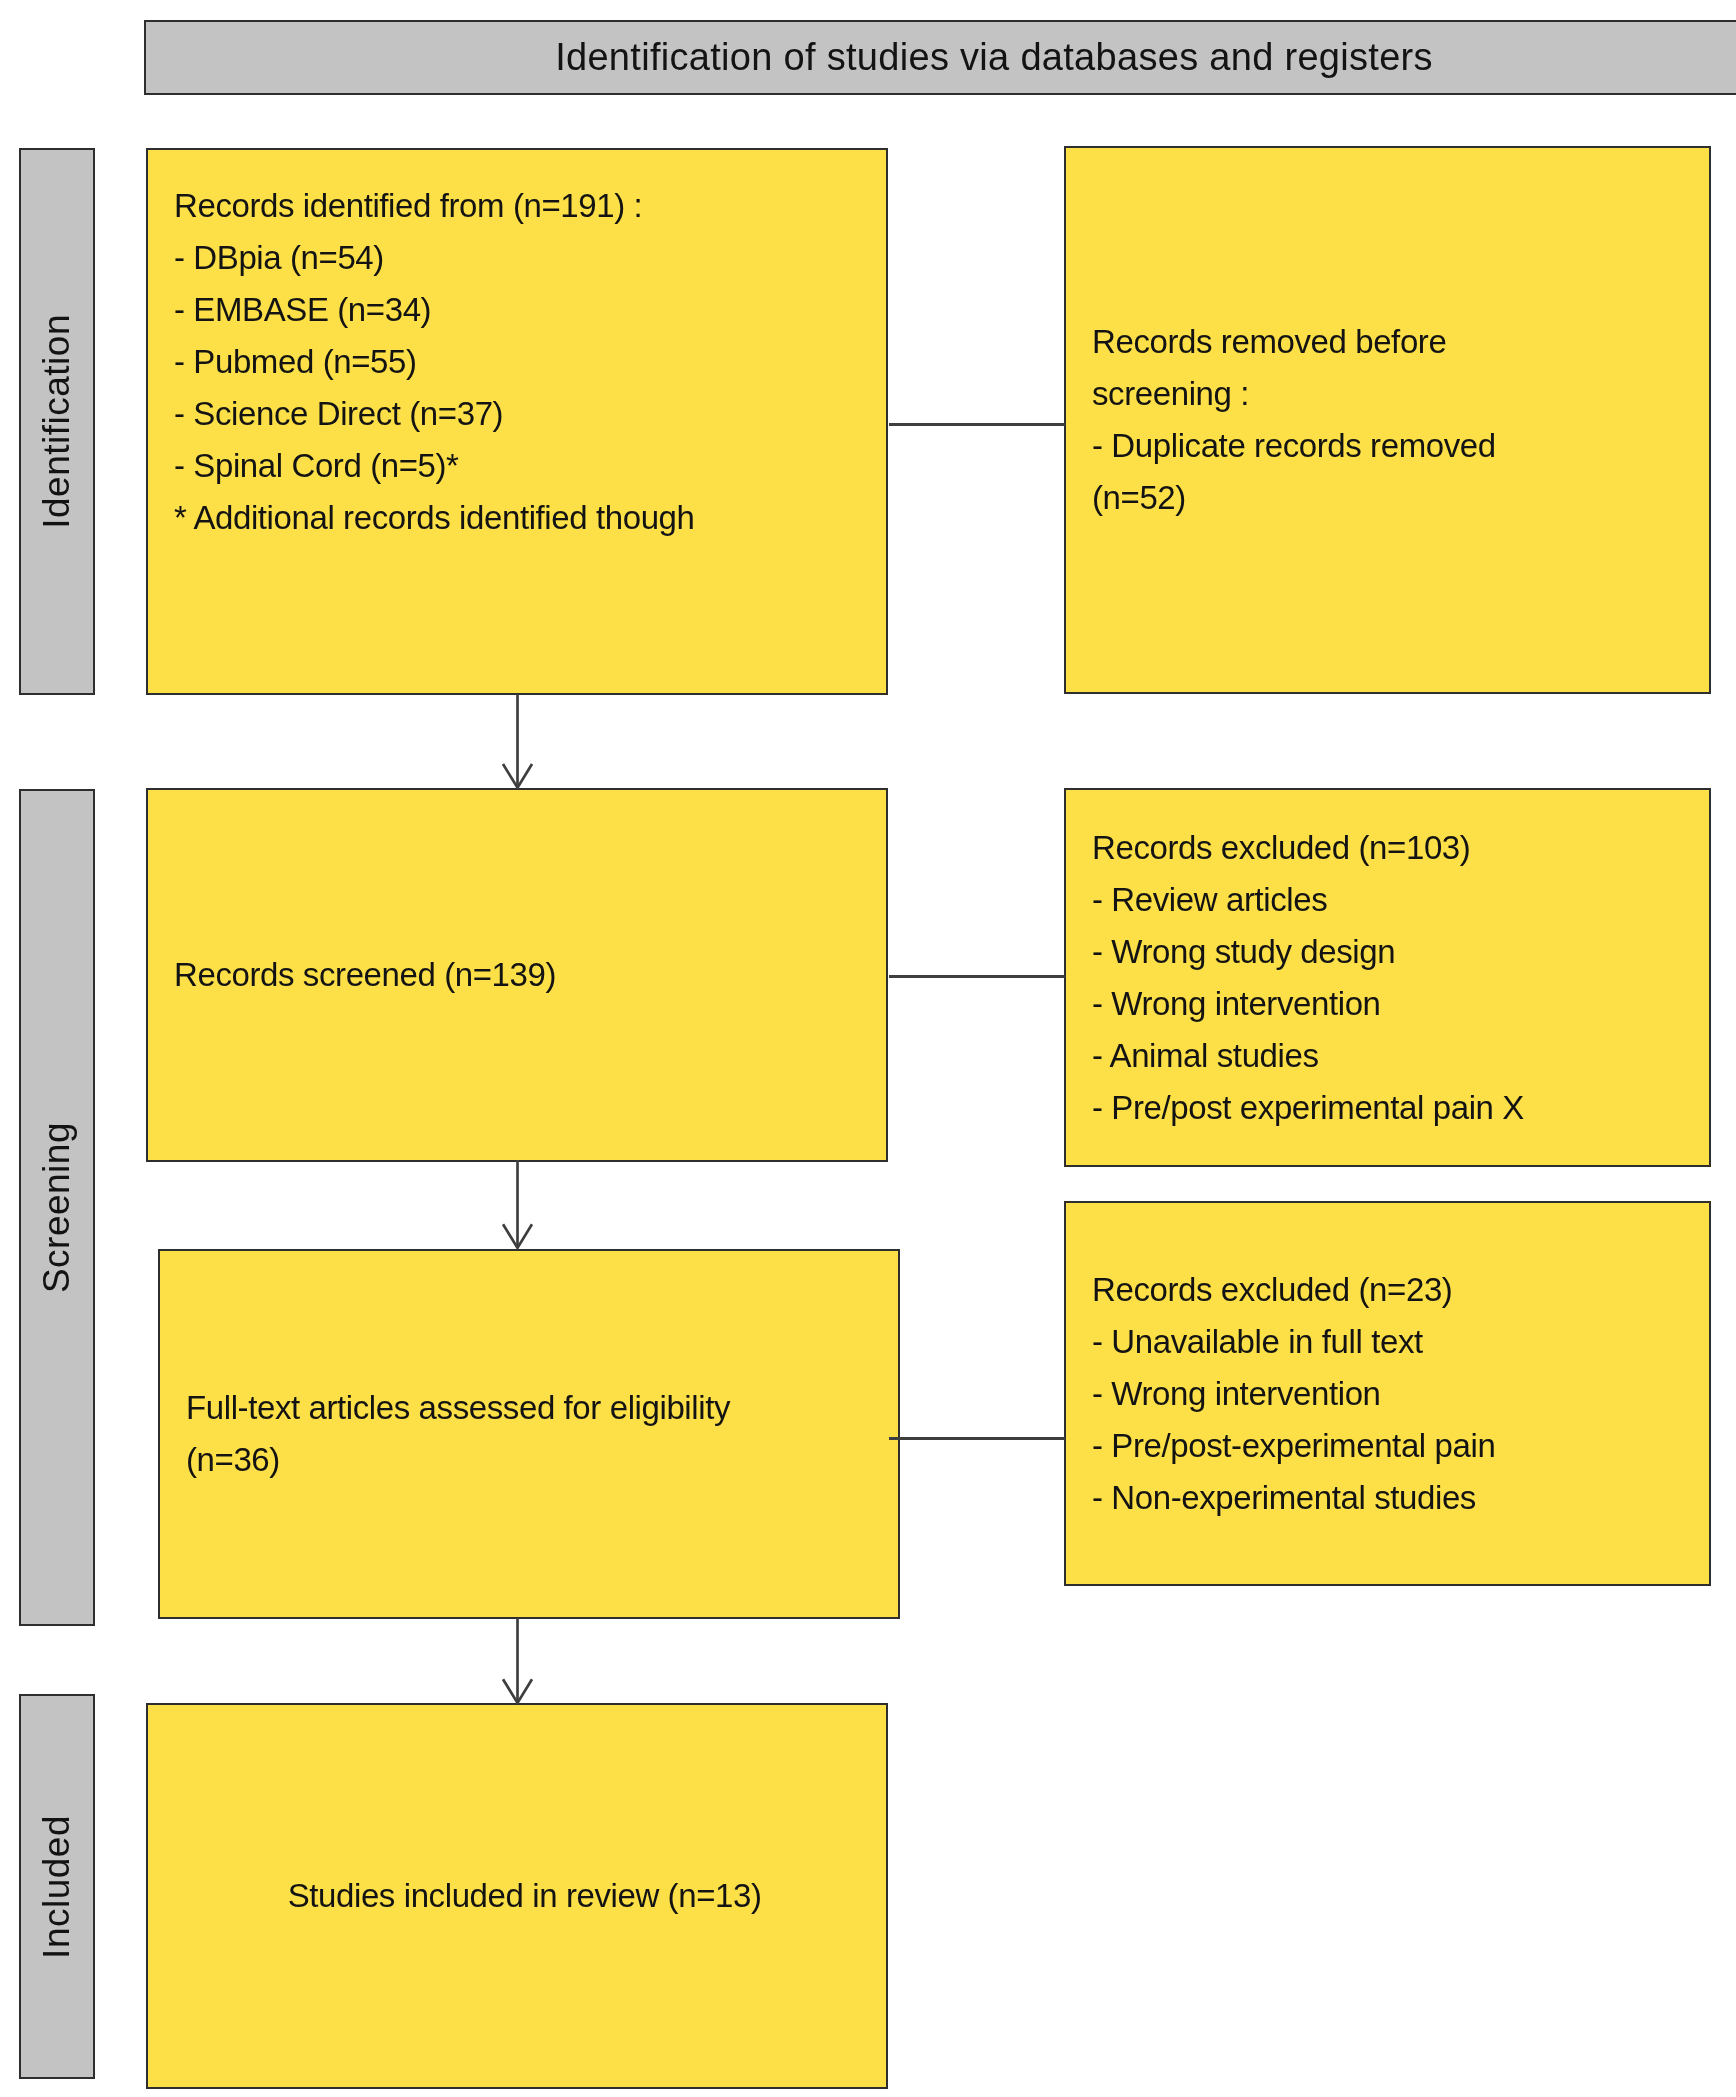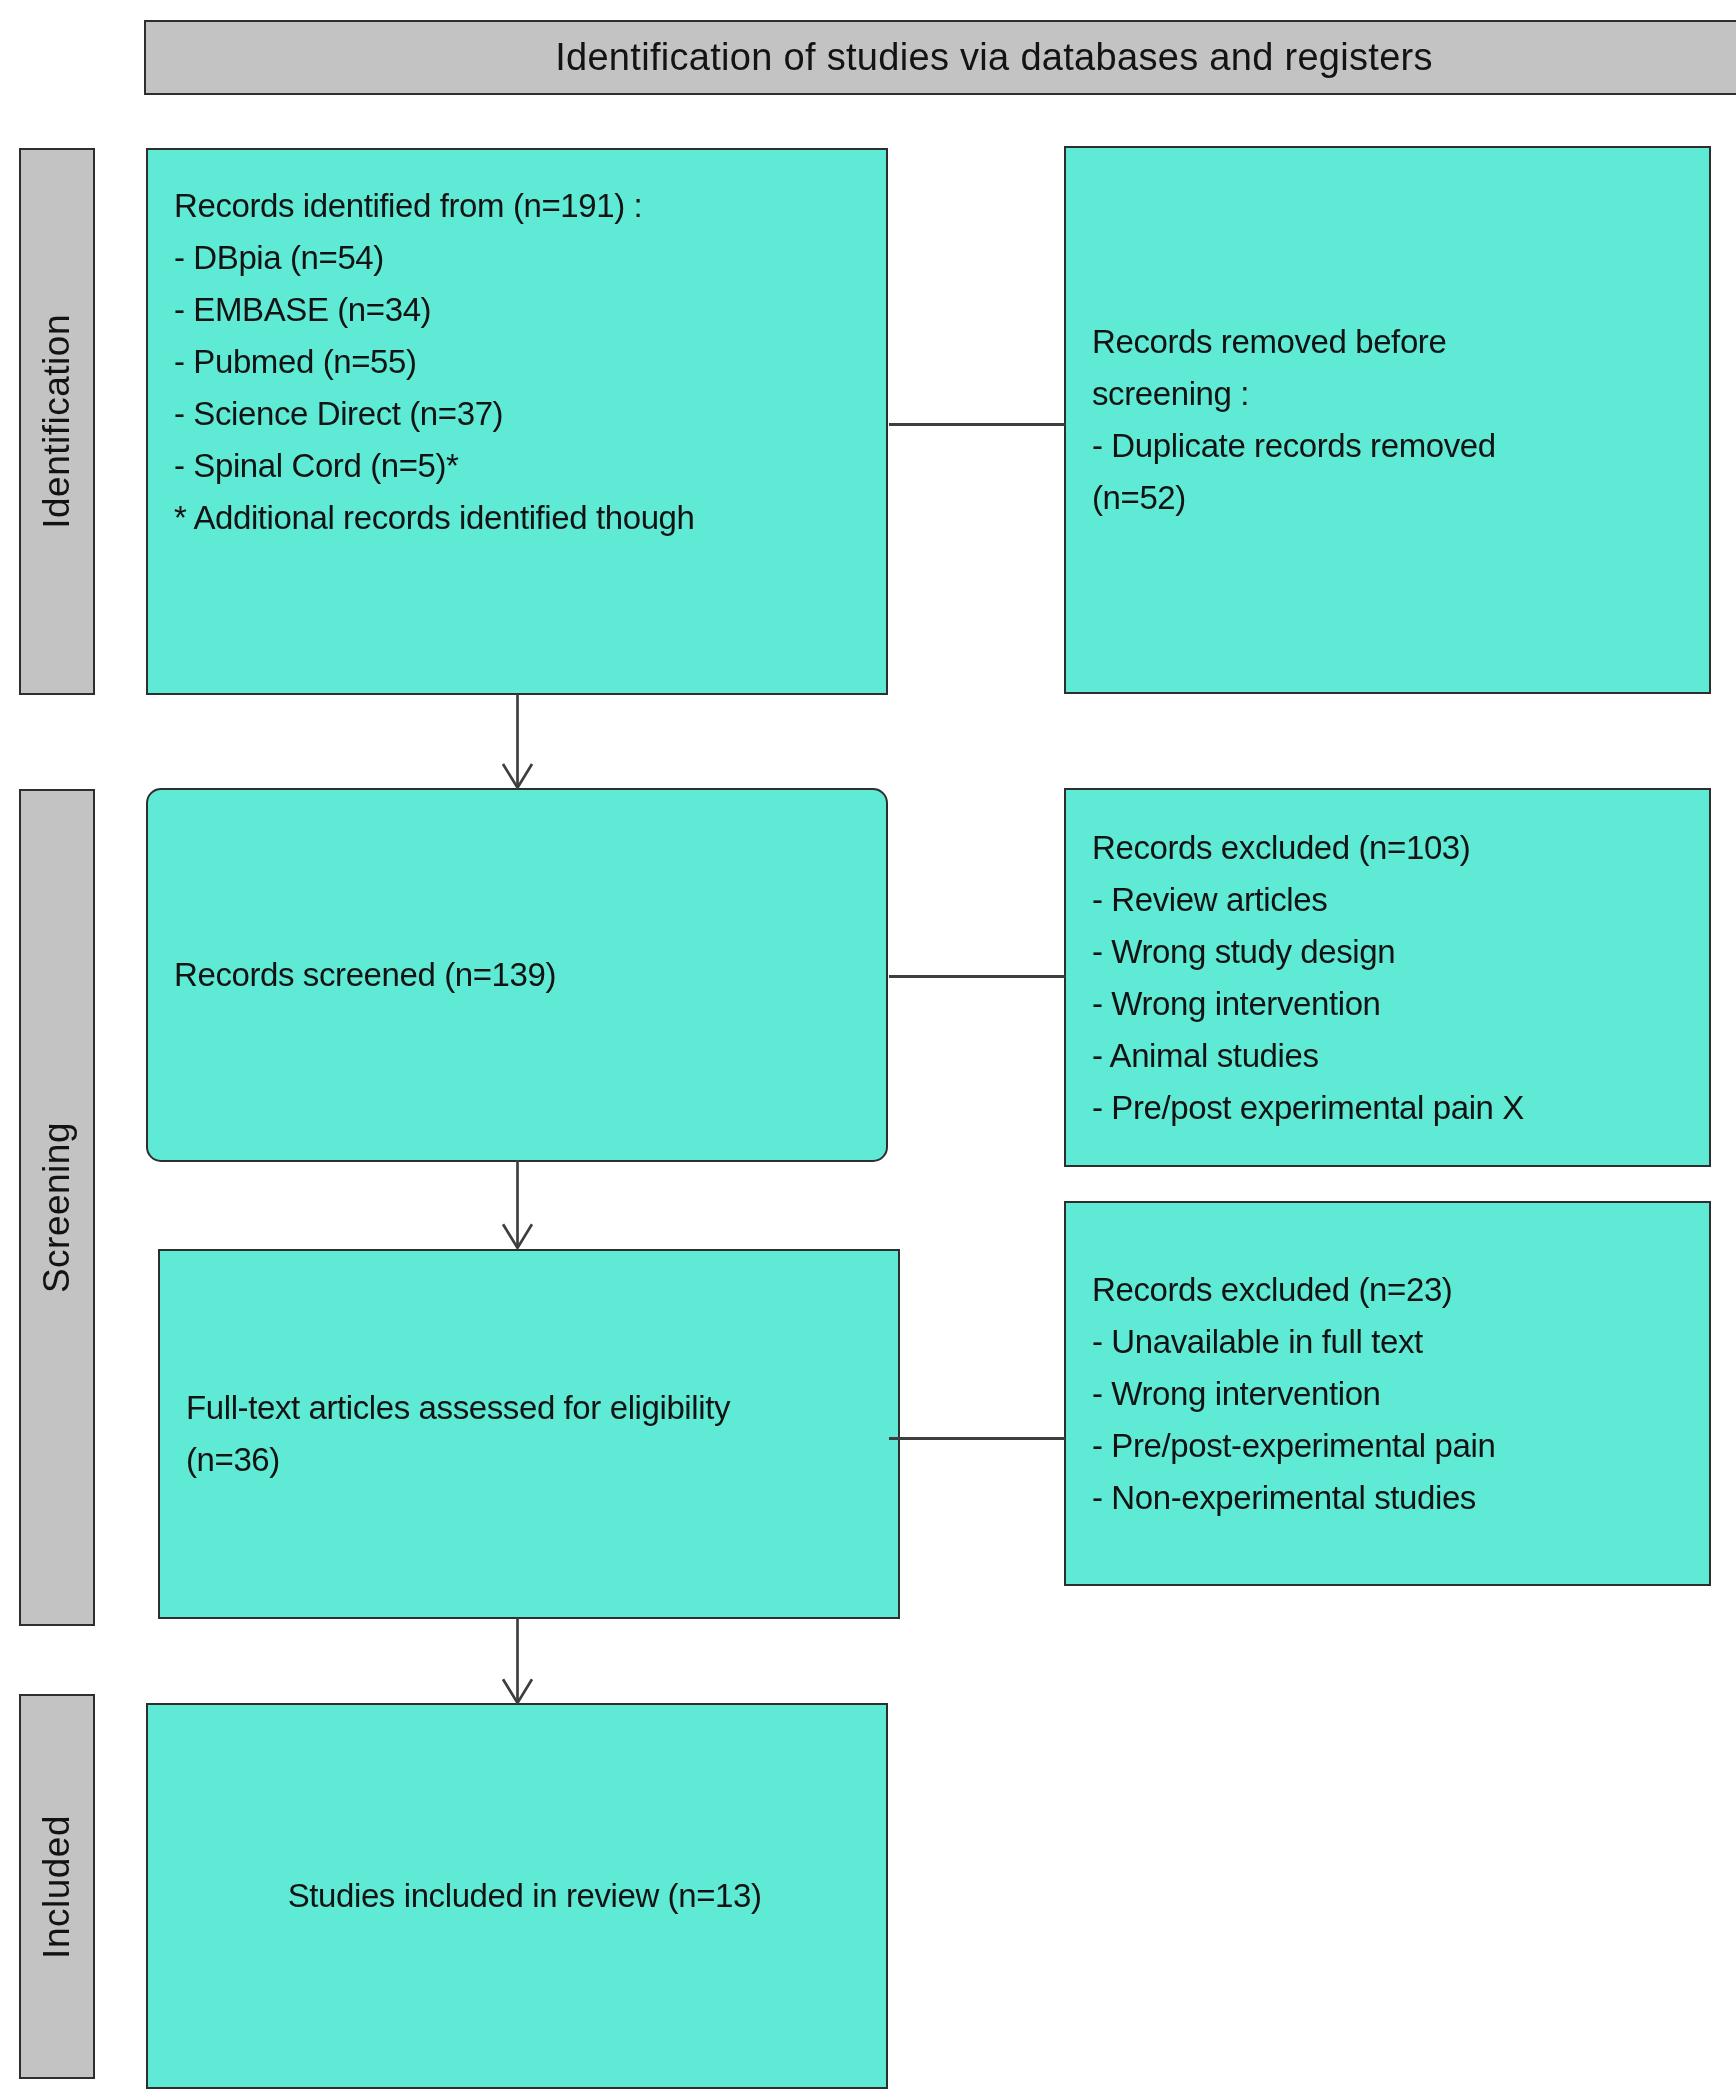--- a/index.html
+++ b/index.html
@@ -12,21 +12,21 @@
   html,body{margin:0;padding:0;background:var(--background);}
   #canvas{
     position:relative;
     width:1736px;height:2097px;
     background:var(--background);
     font-family:"Liberation Sans","DejaVu Sans",sans-serif;
     color:var(--text);
   }
   .box{
     position:absolute;
-    background:#5eead4;
+    background:#fde047;
     border:2.7px solid var(--box-border);
     box-sizing:border-box;
     font-size:33px;
     line-height:52px;
     letter-spacing:-0.4px;
   }
   .box .line{white-space:nowrap;}
   .titlebar{
     position:absolute;
     left:144px;top:20px;width:1700px;height:75px;
@@ -95,21 +95,21 @@
     <div class="line footnote">* Additional records identified though</div>
   </div>
 
   <div class="box vcenter" style="left:1064px;top:146px;width:647px;height:548px;">
     <div class="line">Records removed before</div>
     <div class="line">screening :</div>
     <div class="line">- Duplicate records removed</div>
     <div class="line">(n=52)</div>
   </div>
 
-  <div class="box vcenter" style="left:146px;top:788px;width:742px;height:374px;border-radius:15px;">
+  <div class="box vcenter" style="left:146px;top:788px;width:742px;height:374px;">
     <div class="line">Records screened (n=139)</div>
   </div>
 
   <div class="box vcenter" style="left:1064px;top:788px;width:647px;height:379px;">
     <div class="line">Records excluded (n=103)</div>
     <div class="line">- Review articles</div>
     <div class="line">- Wrong study design</div>
     <div class="line">- Wrong intervention</div>
     <div class="line">- Animal studies</div>
     <div class="line">- Pre/post experimental pain X</div>

